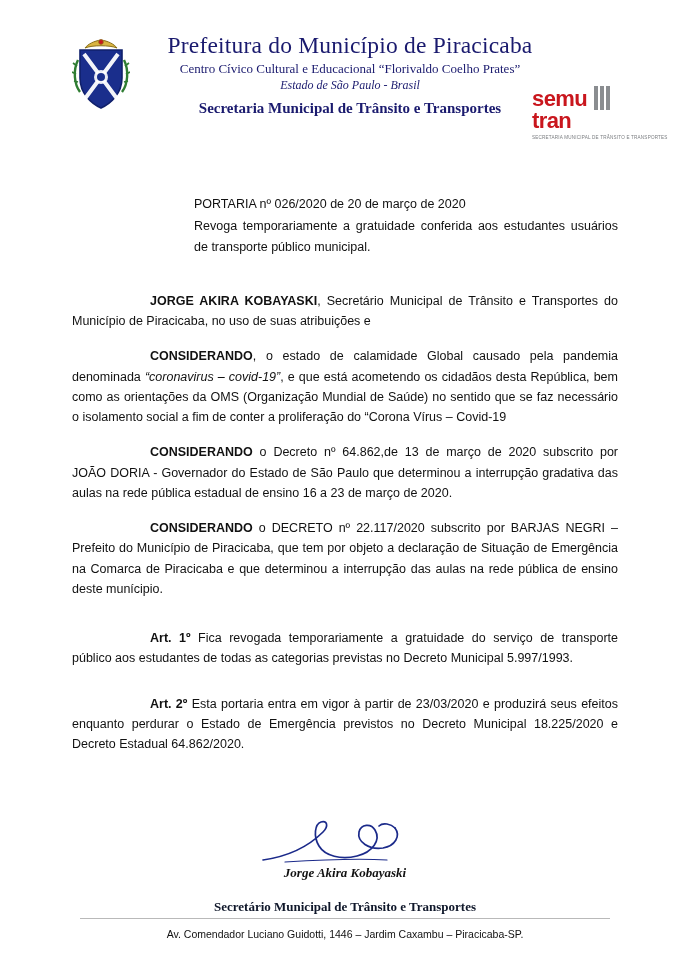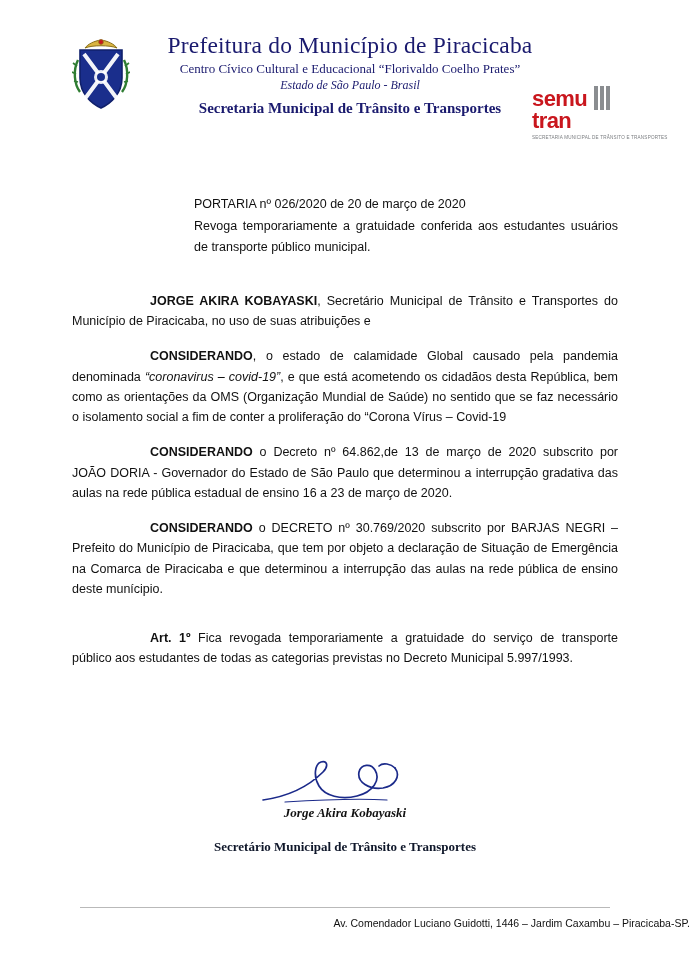--- a/index.html
+++ b/index.html
@@ -159,22 +159,22 @@
     font-size: 13px;
     color: #0f172a;
     margin-top: 13px;
   }
 
   
   .footer {
     position: absolute;
     left: 0;
     right: 0;
-    bottom: 43px;
-    text-align: right;
+    bottom: 32px;
+    text-align: center;
   }
   .footer-rule {
     width: 530px;
     height: 1px;
     background: #b9b9b9;
     margin: 0 auto 8px auto;
   }
   .footer-line {
     font-size: 10.5px;
     color: #111;
@@ -239,31 +239,34 @@
 
     <p class="para">
       <span class="tab"></span><b>CONSIDERANDO</b><span>, o estado de calamidade Global causado pela pandemia denominada <i>“coronavirus – covid-19”</i>, e que está acometendo os cidadãos desta República, bem como as orientações da OMS (Organização Mundial de Saúde) no sentido que se faz necessário o isolamento social a fim de conter a proliferação do “Corona Vírus – Covid-19</span>
     </p>
 
     <p class="para">
       <span class="tab"></span><b>CONSIDERANDO</b><span> o Decreto nº 64.862,de 13 de março de 2020 subscrito por JOÃO DORIA - Governador do Estado de São Paulo que determinou a interrupção gradativa das aulas na rede pública estadual de ensino 16 a 23 de março de 2020.</span>
     </p>
 
     <p class="para">
-      <span class="tab"></span><b>CONSIDERANDO</b><span> o DECRETO nº 30.769/2020 subscrito por BARJAS NEGRI – Prefeito do Município de Piracicaba, que tem por objeto a declaração de Situação de Emergência na Comarca de Piracicaba e que determinou a interrupção das aulas na rede pública de ensino deste munícipio.</span>
+      <span class="tab"></span><b>CONSIDERANDO</b><span> o DECRETO nº 22.117/2020 subscrito por BARJAS NEGRI – Prefeito do Município de Piracicaba, que tem por objeto a declaração de Situação de Emergência na Comarca de Piracicaba e que determinou a interrupção das aulas na rede pública de ensino deste munícipio.</span>
     </p>
 
     <div style="height:14px;"></div>
 
     <p class="para">
       <span class="tab"></span><b>Art. 1º</b><span> Fica revogada temporariamente a gratuidade do serviço de transporte público aos estudantes de todas as categorias previstas no Decreto Municipal  5.997/1993.</span>
     </p>
 
     <div style="height:10px;"></div>
 
+    <p class="para">
+      <span class="tab"></span><b>Art. 2º</b><span> Esta portaria entra em vigor à partir de 23/03/2020 e produzirá seus efeitos enquanto perdurar o Estado de Emergência previstos no Decreto Municipal 18.225/2020 e Decreto Estadual  64.862/2020.</span>
+    </p>
 
     <div class="signature">
       <svg class="sig-svg" width="200" height="52" viewBox="0 0 200 52">
         <path d="M18 44 C46 40 66 28 78 16 C84 10 82 4 76 6 C70 8 68 20 74 30 C80 40 96 44 112 40 C128 36 136 24 130 14 C126 7 116 8 114 16 C112 26 124 34 138 32 C150 30 156 20 150 12" fill="none" stroke="#1b2a8a" stroke-width="1.7" stroke-linecap="round"></path>
         <path d="M150 12 C146 8 138 6 134 10" fill="none" stroke="#1b2a8a" stroke-width="1.7" stroke-linecap="round"></path>
         <path d="M40 46 C72 44 110 42 142 44" fill="none" stroke="#1b2a8a" stroke-width="1.2" stroke-linecap="round"></path>
       </svg>
       <div class="sig-name">Jorge Akira Kobayaski</div>
       <div class="sig-role">Secretário Municipal de Trânsito e Transportes</div>
     </div>

